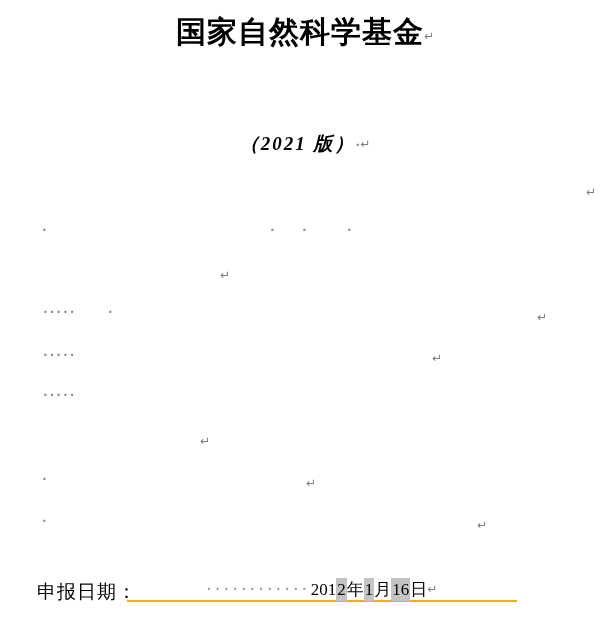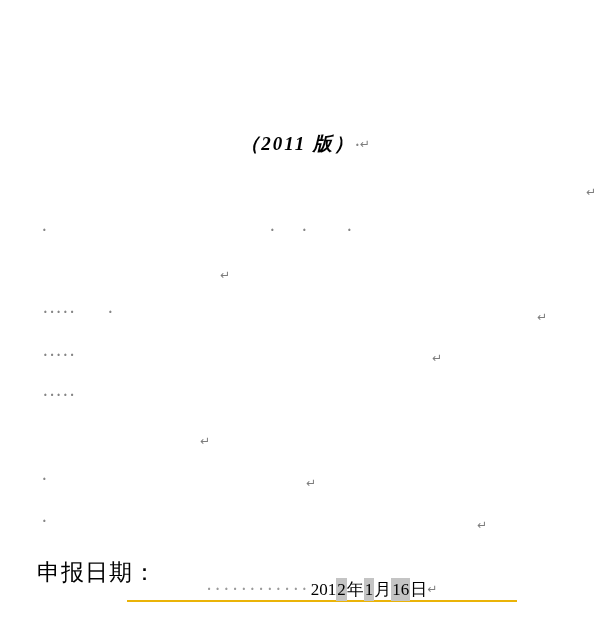--- a/index.html
+++ b/index.html
@@ -82,22 +82,22 @@
   .inline-dot {
     color: #858585;
     font-style: normal;
     font-weight: bold;
     font-size: 14px;
     letter-spacing: 0;
   }
   .footer-label {
     position: absolute;
     left: 37px;
-    top: 557px;
-    font-size: 23px;
+    top: 579px;
+    font-size: 19px;
     color: #000;
     letter-spacing: 1px;
   }
   .date-line {
     position: absolute;
     left: 127px;
     top: 577px;
     width: 390px;
     height: 25px;
     border-bottom: 2px solid #eab308;
@@ -119,23 +119,24 @@
   .field-shaded {
     background: #c4c4c4;
     padding: 2px 1px;
   }
 </style>
 </head>
 <body>
 
 <div class="page">
 
+  <div class="center-line doc-title"><span>国家自然科学基金</span><span class="pilcrow">↵</span></div>
 
 
-  <div class="center-line subtitle"><span>（2011 版）</span><span class="inline-dot">·</span><span class="pilcrow">↵</span></div>
+  <div class="center-line subtitle"><span>（2021 版）</span><span class="inline-dot">·</span><span class="pilcrow">↵</span></div>
 
   <span class="abs-mark" style="left:586px; top:186px;">↵</span>
   <span class="abs-mark" style="left:220px; top:269px;">↵</span>
   <span class="abs-mark" style="left:537px; top:311px;">↵</span>
   <span class="abs-mark" style="left:432px; top:352px;">↵</span>
   <span class="abs-mark" style="left:200px; top:435px;">↵</span>
   <span class="abs-mark" style="left:306px; top:477px;">↵</span>
   <span class="abs-mark" style="left:477px; top:519px;">↵</span>
 
   <span class="space-dot" style="left:42px;  top:224px;">·</span>

